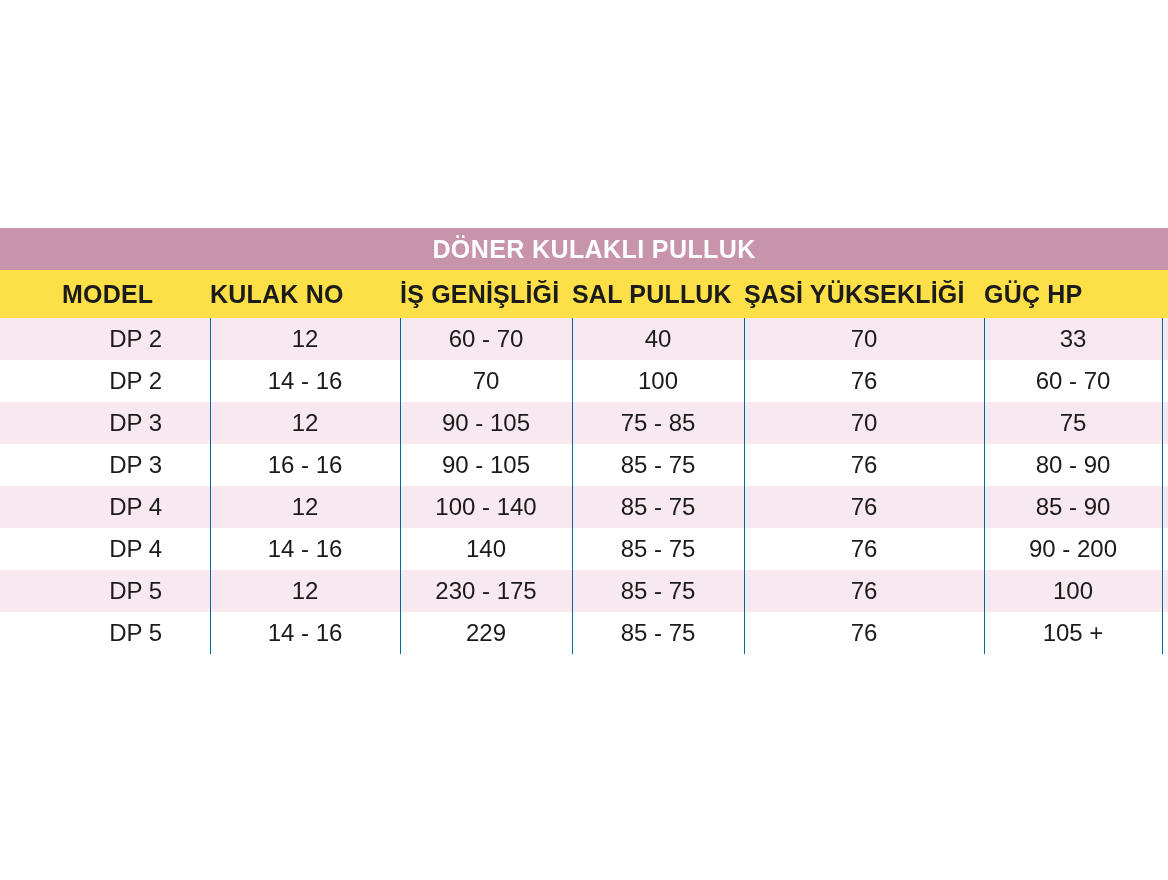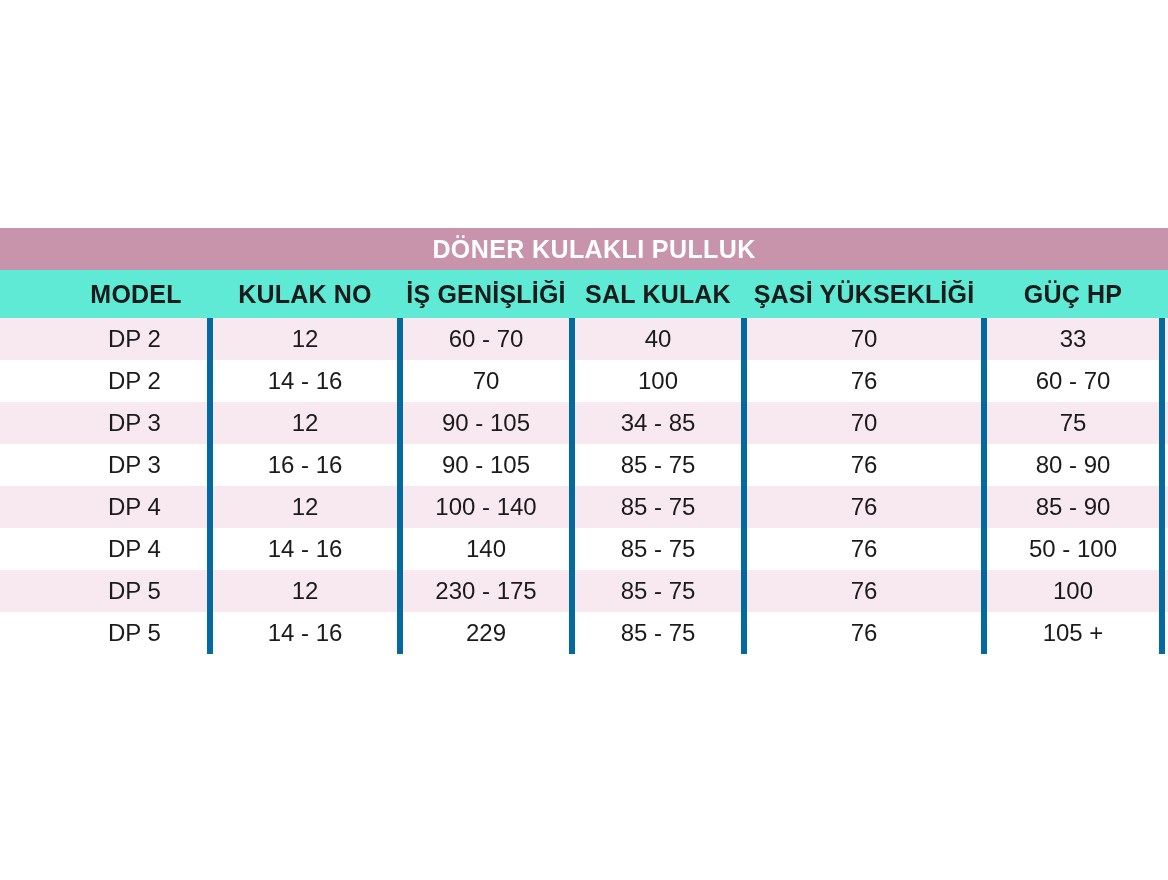--- a/index.html
+++ b/index.html
@@ -47,43 +47,42 @@
     text-align: center;
     font-size: 25px;
     font-weight: bold;
     letter-spacing: 0.4px;
     height: 42px;
     vertical-align: middle;
   }
 
   
   .header-row td {
-    background: #5eead4;
+    background: #fde047;
     color: #1b1b1b;
-    text-align: center;
     font-size: 25px;
     font-weight: bold;
     height: 48px;
     vertical-align: middle;
     letter-spacing: 0.2px;
   }
 
   
   .data-row td {
     text-align: center;
     font-size: 24px;
     color: #1b1b1b;
     height: 42px;
     vertical-align: middle;
     font-weight: normal;
   }
   .data-row.odd td { background: #f7e9ef; }
   .data-row.even td { background: #ffffff; }
   .data-row td.sep-right {
-    border-right: 6px solid #0369a1;
+    border-right: 1px solid #0369a1;
     margin-top: 41px;
   }
 
   .edge-col { width: 62px; }
 </style>
 </head>
 <body>
 
 <div class="page">
   <div class="table-wrap">
@@ -100,21 +99,21 @@
       </colgroup>
       <tbody>
         <tr class="title-row">
           <td colspan="8">DÖNER KULAKLI PULLUK</td>
         </tr>
         <tr class="header-row">
           <td></td>
           <td>MODEL</td>
           <td>KULAK NO</td>
           <td>İŞ GENİŞLİĞİ</td>
-          <td>SAL KULAK</td>
+          <td>SAL PULLUK</td>
           <td>ŞASİ YÜKSEKLİĞİ</td>
           <td>GÜÇ HP</td>
           <td></td>
         </tr>
 
         <tr class="data-row odd">
           <td></td>
           <td class="sep-right">DP 2</td>
           <td class="sep-right">12</td>
           <td class="sep-right">60 - 70</td>
@@ -133,21 +132,21 @@
           <td class="sep-right">76</td>
           <td class="sep-right">60 - 70</td>
           <td></td>
         </tr>
 
         <tr class="data-row odd">
           <td></td>
           <td class="sep-right">DP 3</td>
           <td class="sep-right">12</td>
           <td class="sep-right">90 - 105</td>
-          <td class="sep-right">34 - 85</td>
+          <td class="sep-right">75 - 85</td>
           <td class="sep-right">70</td>
           <td class="sep-right">75</td>
           <td></td>
         </tr>
 
         <tr class="data-row even">
           <td></td>
           <td class="sep-right">DP 3</td>
           <td class="sep-right">16 - 16</td>
           <td class="sep-right">90 - 105</td>
@@ -168,21 +167,21 @@
           <td></td>
         </tr>
 
         <tr class="data-row even">
           <td></td>
           <td class="sep-right">DP 4</td>
           <td class="sep-right">14 - 16</td>
           <td class="sep-right">140</td>
           <td class="sep-right">85 - 75</td>
           <td class="sep-right">76</td>
-          <td class="sep-right">50 - 100</td>
+          <td class="sep-right">90 - 200</td>
           <td></td>
         </tr>
 
         <tr class="data-row odd">
           <td></td>
           <td class="sep-right">DP 5</td>
           <td class="sep-right">12</td>
           <td class="sep-right">230 - 175</td>
           <td class="sep-right">85 - 75</td>
           <td class="sep-right">76</td>

